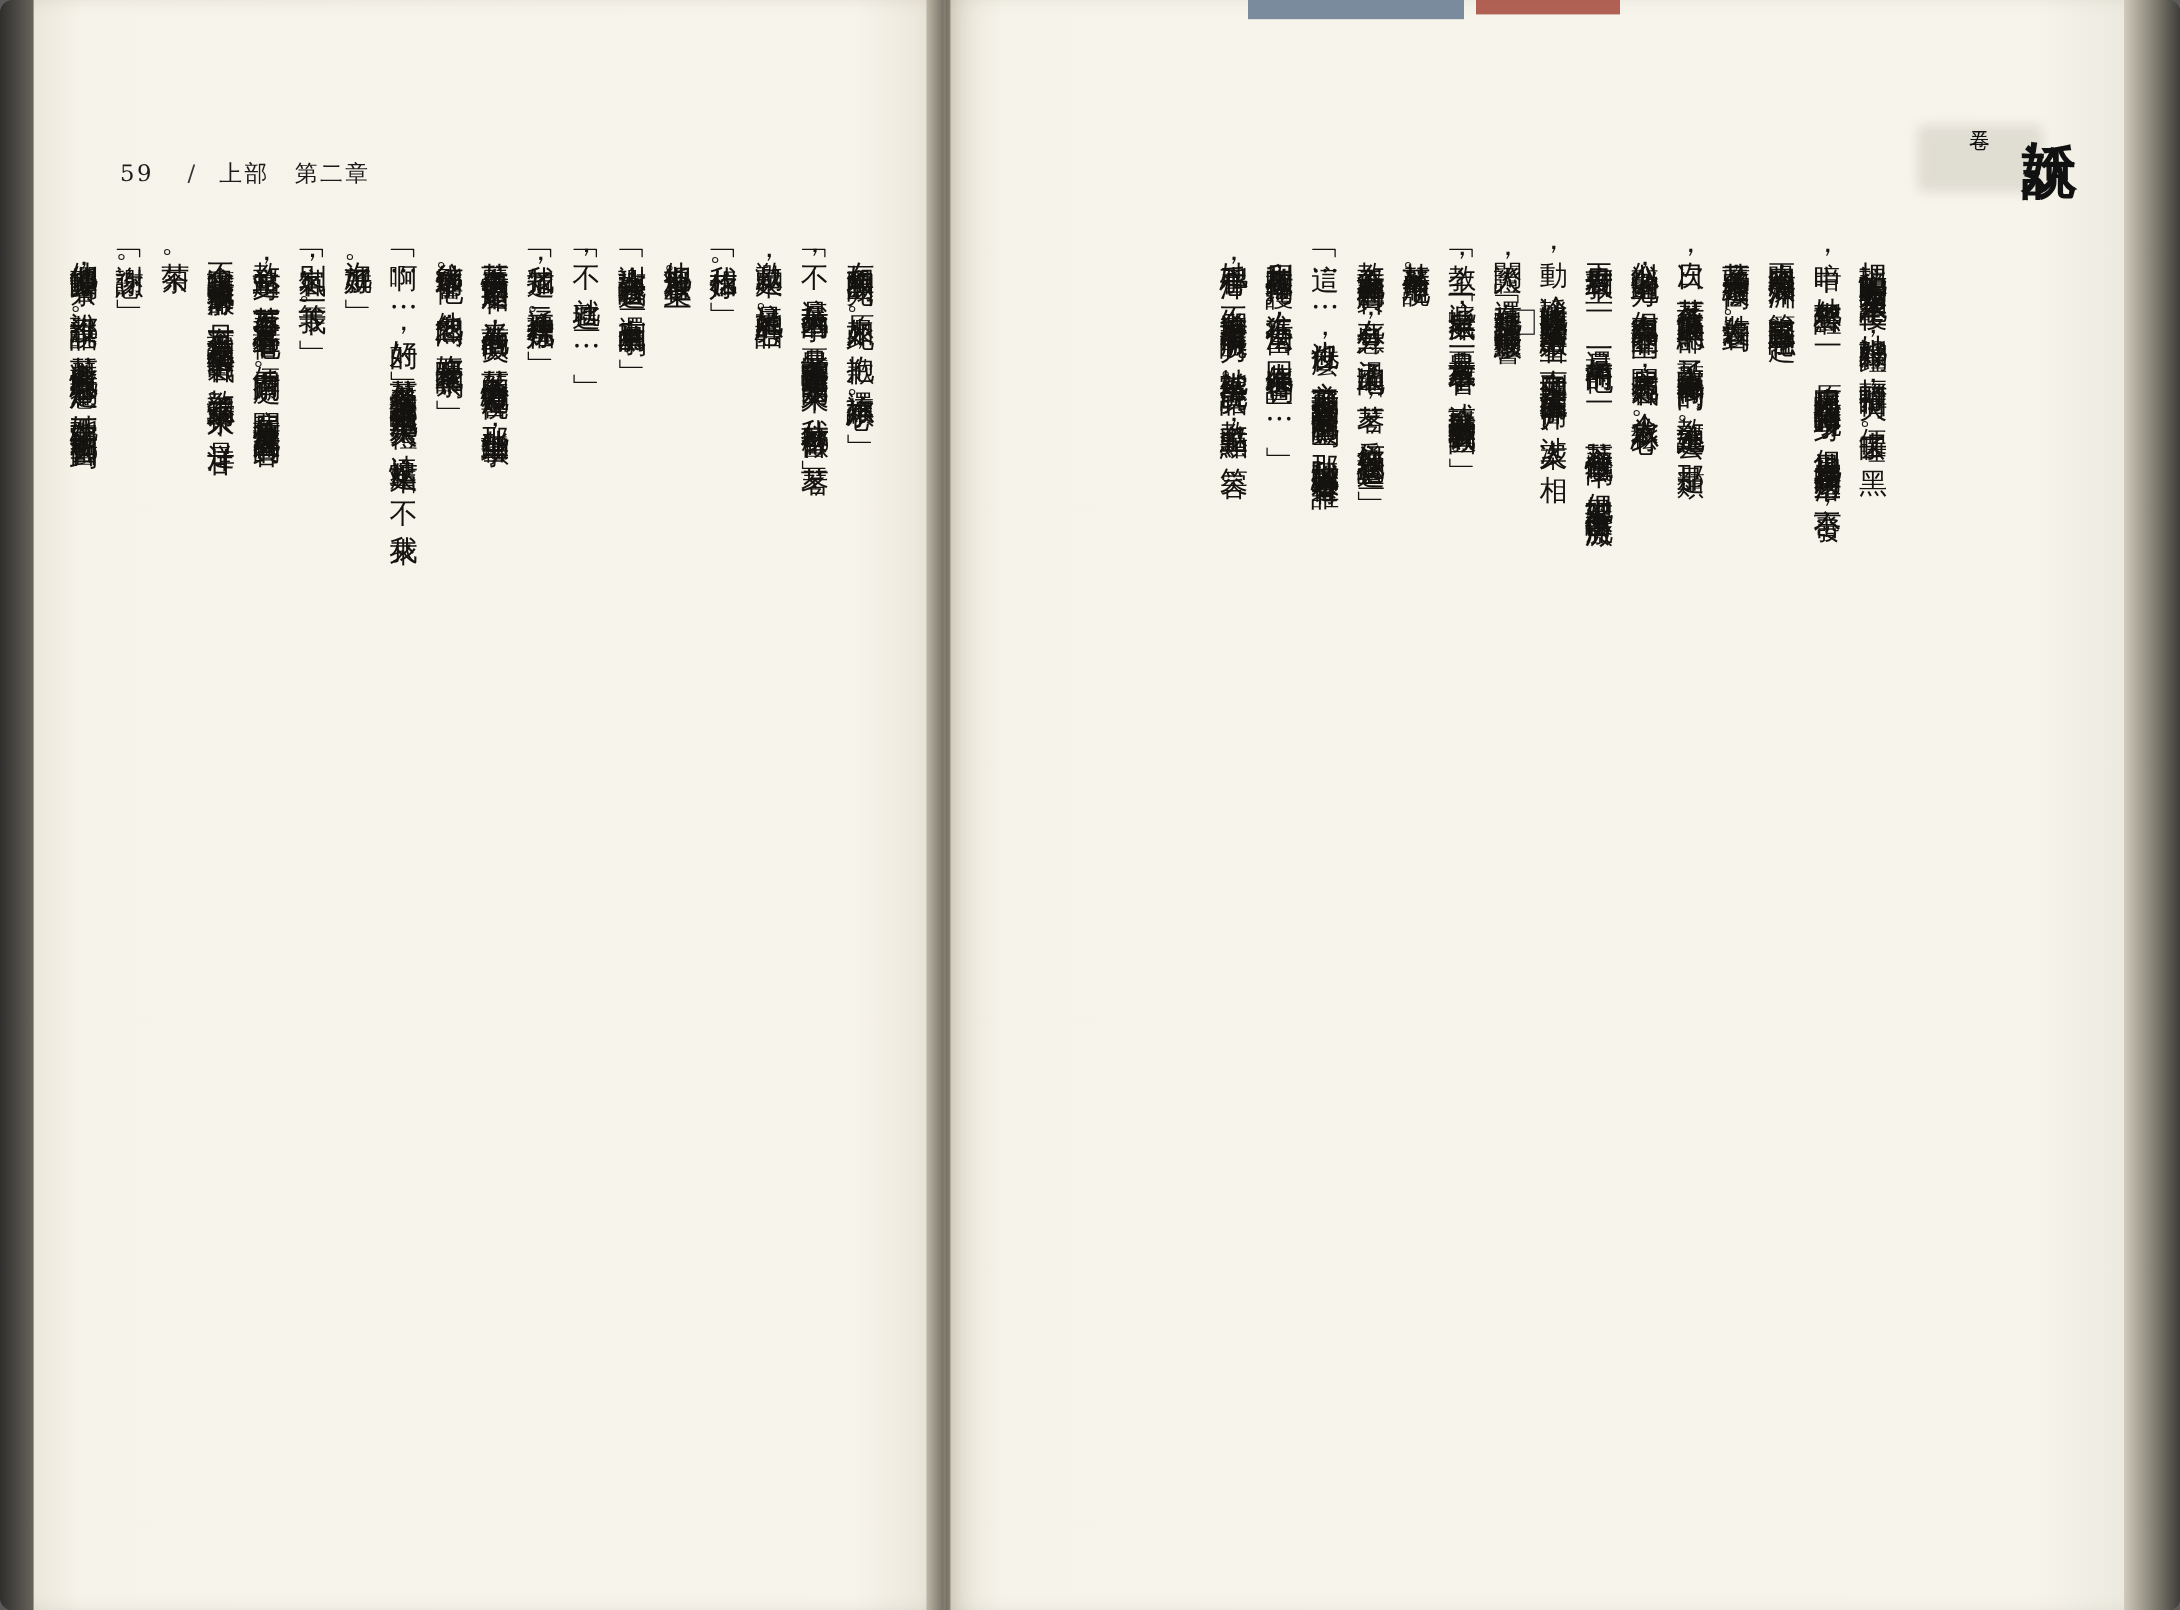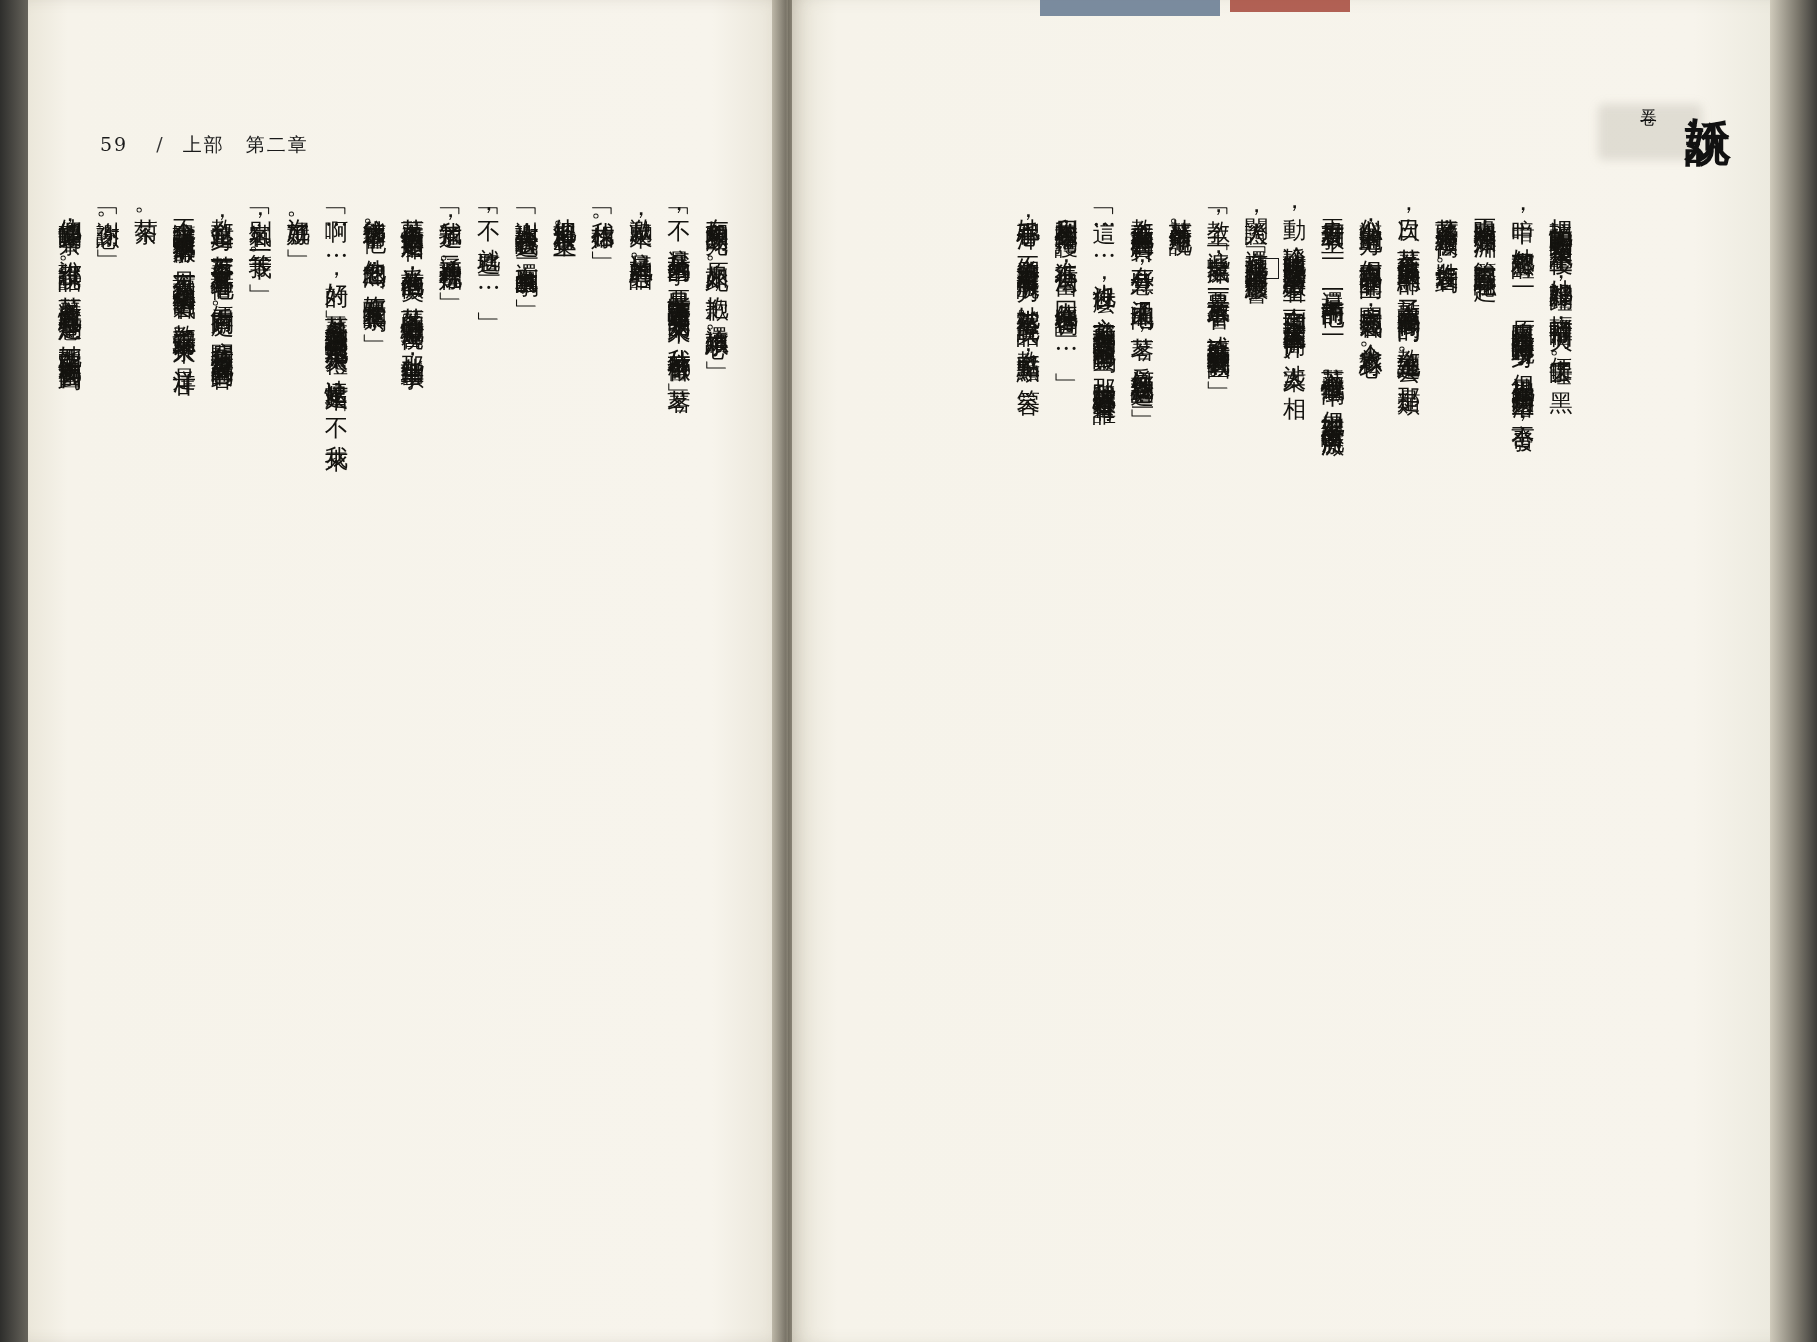--- a/index.html
+++ b/index.html
@@ -7,20 +7,21 @@
     padding: 0;
     background: #5a5a58;
   }
   .page {
     position: relative;
     width: 1817px;
     height: 1342px;
     background: #3b3b39;
     overflow: hidden;
     font-family: "DejaVu Serif", "Liberation Serif", serif;
+    border-radius: 11px;
   }
   
   .sheet {
     position: absolute;
     top: 0;
     height: 1342px;
     background: #f4f1e8;
   }
   .sheet.left {
     left: 28px;

